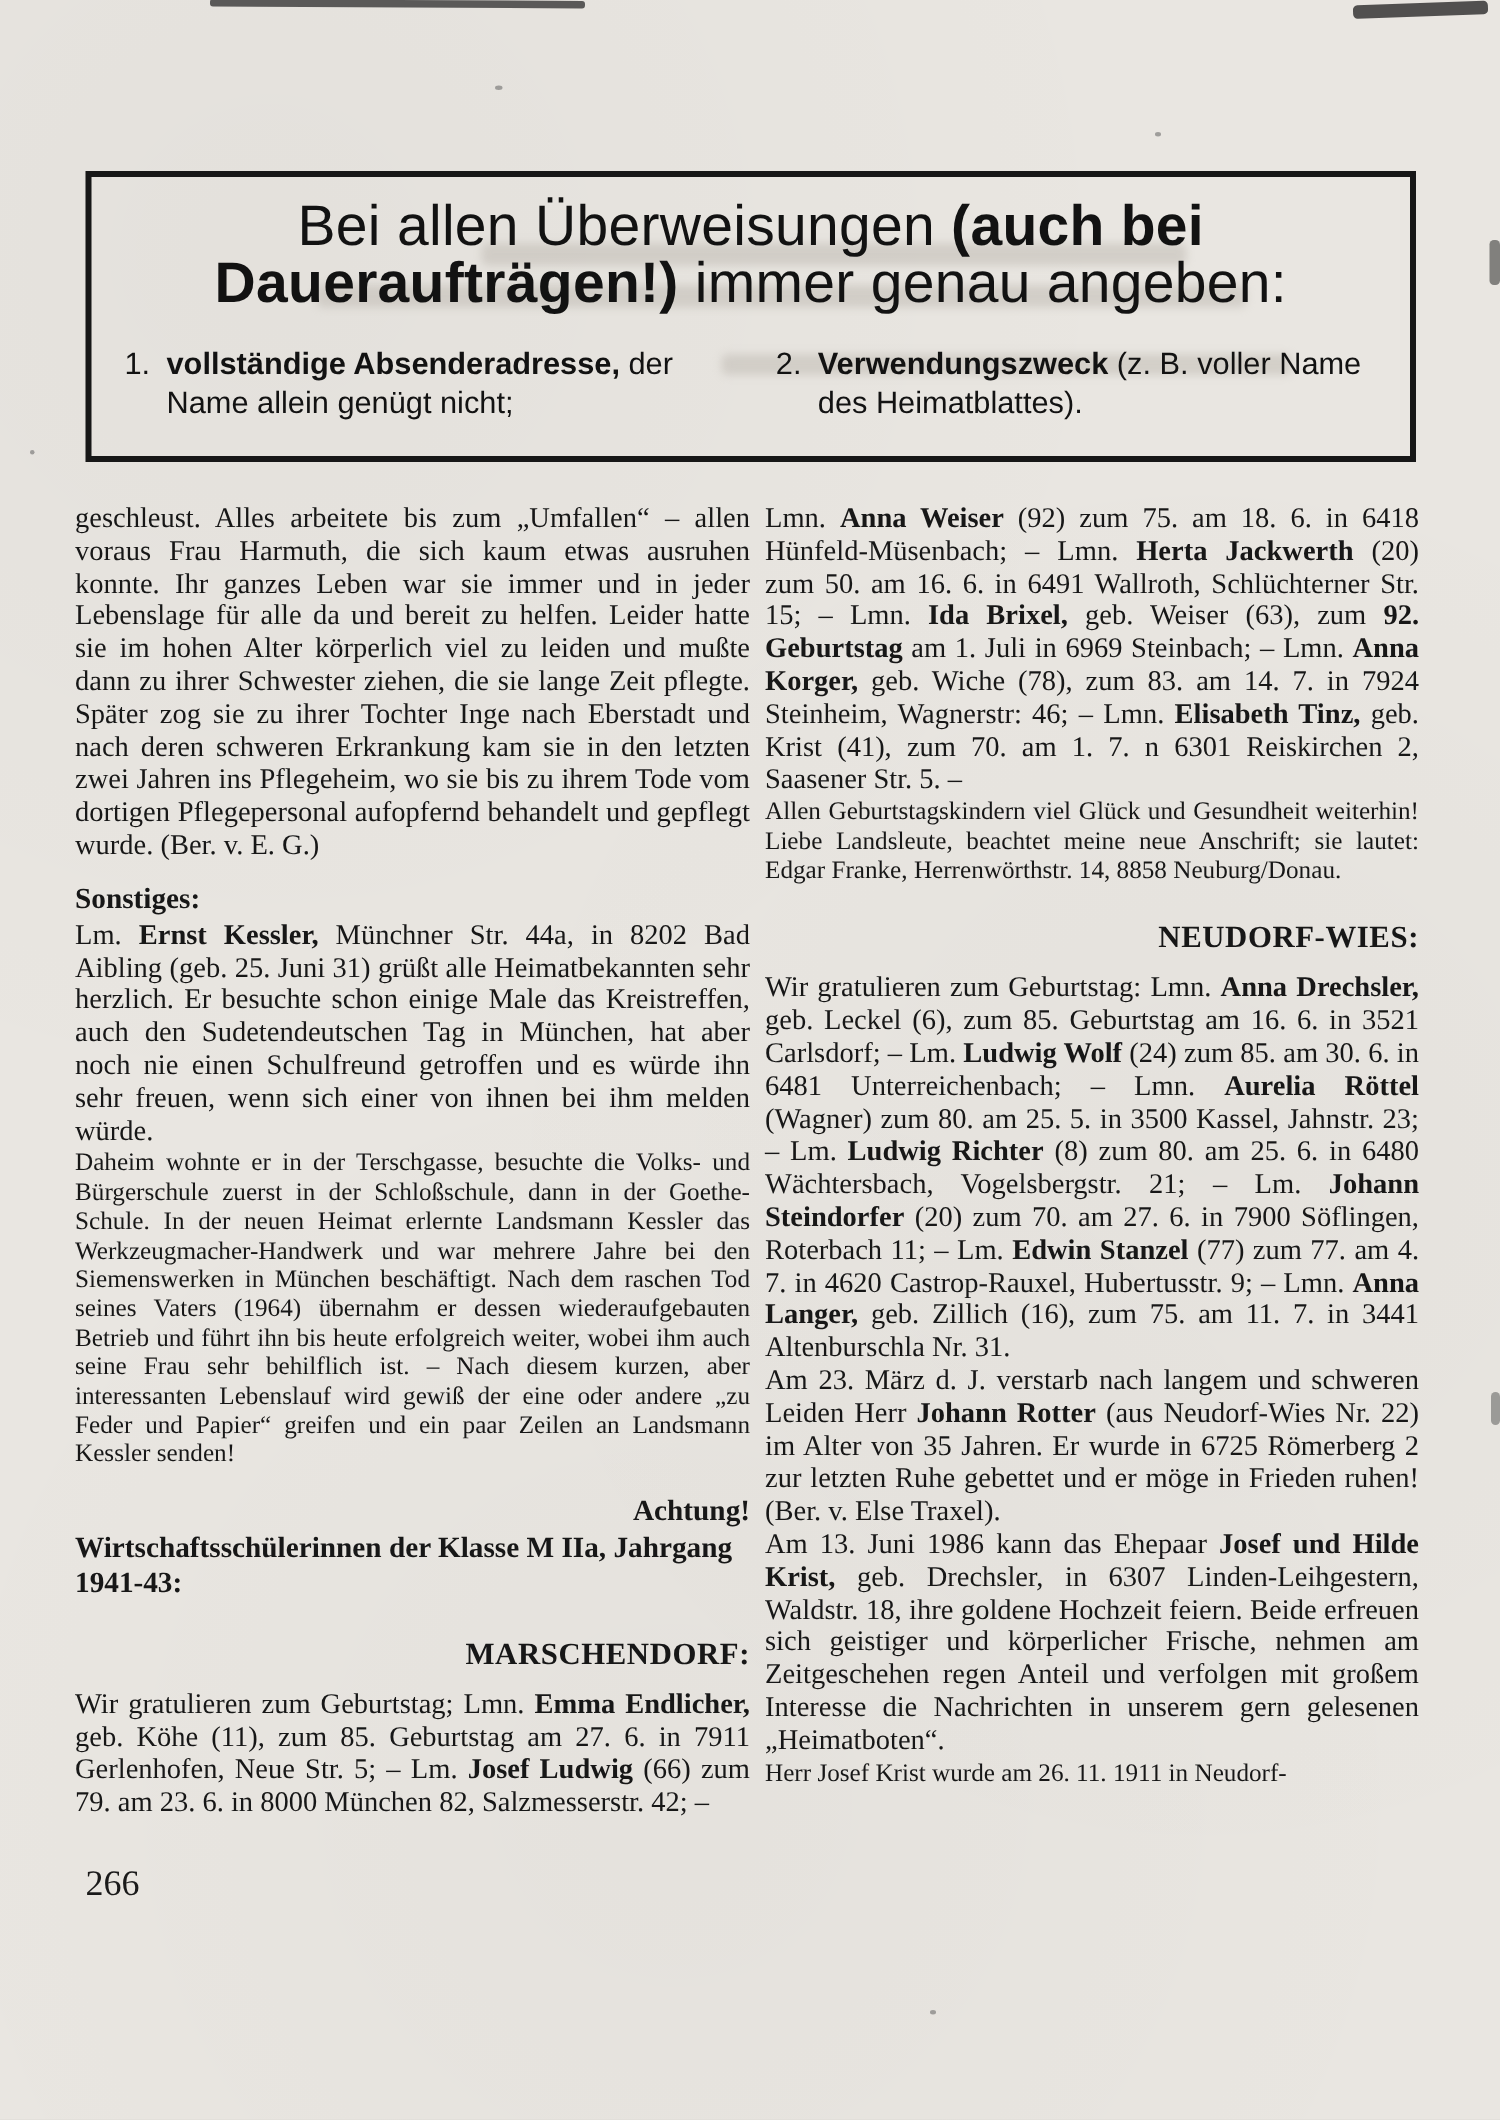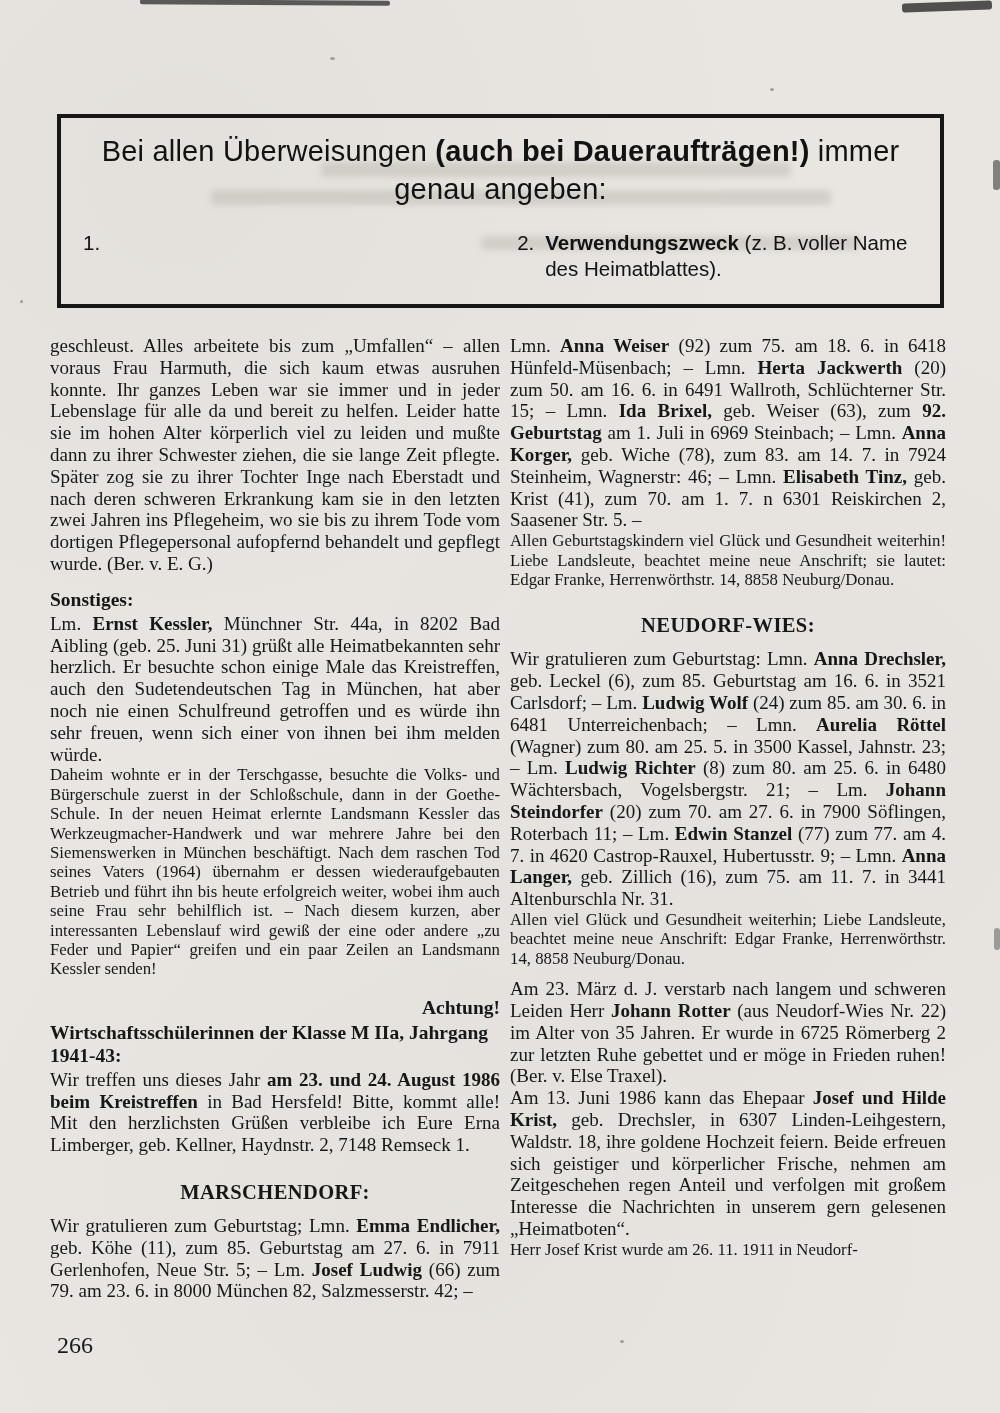--- a/index.html
+++ b/index.html
@@ -31,21 +31,21 @@
   .notice-box{
     position:relative;
     margin:114px 56px 0 57px;
     border:4px solid #171717;
     padding:14px 22px 22px 22px;
     font-family:"Liberation Sans",sans-serif;
     color:#121212;
   }
   .box-title{
     text-align:center;
-    font-size:29px;
+    font-size:38px;
     line-height:38px;
     letter-spacing:.2px;
     position:relative;z-index:2;
   }
   .box-items{
     display:flex;
     margin-top:22px;
     font-size:20.5px;
     line-height:26px;
     position:relative;z-index:2;
@@ -69,21 +69,21 @@
   }
   .col{box-sizing:border-box;}
   .col-left{width:450px;}
   .col-right{width:436px;}
   .blk{margin:0;text-align:justify;}
   .blk b{font-weight:bold;}
   .para{font-size:19px;line-height:21.8px;}
   .para-small{font-size:16.8px;line-height:19.4px;}
   .heading{font-size:19.5px;line-height:23px;text-align:left;margin-top:13px;margin-bottom:2px;font-weight:bold;}
   .heading + .heading{margin-top:0;}
-  .heading-lg{font-size:20.5px;line-height:24px;letter-spacing:.4px;text-align:center;margin-top:24px;margin-bottom:11px;font-weight:bold;}
+  .heading-lg{font-size:20.5px;line-height:24px;letter-spacing:.4px;text-align:right;margin-top:24px;margin-bottom:11px;font-weight:bold;}
   .para + .para{}
   .para-small + .para{margin-top:10px;}
   .para + .para-small{margin-top:0;}
   .heading + .para, .heading-lg + .para{margin-top:0;}
   .para-small + .heading{margin-top:17px;text-align:right;}
   h3.blk{font-family:inherit;}
   
   .page-number{
     margin:30px 0 0 57px;
     font-family:"Liberation Serif","DejaVu Serif",serif;
@@ -108,46 +108,45 @@
   <div class="notice-box">
     <div class="ghost g1"></div>
     <div class="ghost g2"></div>
     <div class="ghost g3"></div>
 
     <div class="box-title"><span>Bei allen Überweisungen </span><b>(auch bei Daueraufträgen!)</b><span> immer genau angeben:</span></div>
 
     <div class="box-items">
       <div class="box-item first">
         <span class="box-num">1.</span>
+        <span class="box-text"><b>vollständige Absenderadresse,</b><span> der Name allein genügt nicht;</span></span>
       </div>
       <div class="box-item second">
         <span class="box-num">2.</span>
         <span class="box-text"><b>Verwendungszweck</b><span> (z. B. voller Name des Heimatblattes).</span></span>
       </div>
     </div>
   </div>
 
   <div class="columns">
     <div class="col col-left">
         <p class="blk para"><span>geschleust. Alles arbeitete bis zum „Umfallen“ – allen voraus Frau Harmuth, die sich kaum etwas ausruhen konnte. Ihr ganzes Leben war sie immer und in jeder Lebenslage für alle da und bereit zu helfen. Leider hatte sie im hohen Alter körperlich viel zu leiden und mußte dann zu ihrer Schwester ziehen, die sie lange Zeit pflegte. Später zog sie zu ihrer Tochter Inge nach Eberstadt und nach deren schweren Erkrankung kam sie in den letzten zwei Jahren ins Pflegeheim, wo sie bis zu ihrem Tode vom dortigen Pflegepersonal aufopfernd behandelt und gepflegt wurde. (Ber. v. E. G.)</span></p>
         <h3 class="blk heading"><b>Sonstiges:</b></h3>
         <p class="blk para"><span>Lm. </span><b>Ernst Kessler,</b><span> Münchner Str. 44a, in 8202 Bad Aibling (geb. 25. Juni 31) grüßt alle Heimatbekannten sehr herzlich. Er besuchte schon einige Male das Kreistreffen, auch den Sudetendeutschen Tag in München, hat aber noch nie einen Schulfreund getroffen und es würde ihn sehr freuen, wenn sich einer von ihnen bei ihm melden würde.</span></p>
         <p class="blk para-small"><span>Daheim wohnte er in der Terschgasse, besuchte die Volks- und Bürgerschule zuerst in der Schloßschule, dann in der Goethe-Schule. In der neuen Heimat erlernte Landsmann Kessler das Werkzeugmacher-Handwerk und war mehrere Jahre bei den Siemenswerken in München beschäftigt. Nach dem raschen Tod seines Vaters (1964) übernahm er dessen wiederaufgebauten Betrieb und führt ihn bis heute erfolgreich weiter, wobei ihm auch seine Frau sehr behilflich ist. – Nach diesem kurzen, aber interessanten Lebenslauf wird gewiß der eine oder andere „zu Feder und Papier“ greifen und ein paar Zeilen an Landsmann Kessler senden!</span></p>
         <h3 class="blk heading"><b>Achtung!</b></h3>
         <h3 class="blk heading"><b>Wirtschaftsschülerinnen der Klasse M IIa, Jahrgang 1941-43:</b></h3>
-        <p class="blk para"><span>Wir treffen uns dieses Jahr </span><b>am 23. und 24. August 1986 beim Kreistreffen</b><span> in Bad Hersfeld! Bitte, kommt alle! Mit den herzlichsten Grüßen verbleibe ich Eure Erna Limberger, geb. Kellner, Haydnstr. 2, 7148 Remseck 1.</span></p>
         <h3 class="blk heading-lg"><b>MARSCHENDORF:</b></h3>
         <p class="blk para"><span>Wir gratulieren zum Geburtstag; Lmn. </span><b>Emma Endlicher,</b><span> geb. Köhe (11), zum 85. Geburtstag am 27. 6. in 7911 Gerlenhofen, Neue Str. 5; – Lm. </span><b>Josef Ludwig</b><span> (66) zum 79. am 23. 6. in 8000 München 82, Salzmesserstr. 42; –</span></p>
       </div>
     <div class="col col-right">
         <p class="blk para"><span>Lmn. </span><b>Anna Weiser</b><span> (92) zum 75. am 18. 6. in 6418 Hünfeld-Müsenbach; – Lmn. </span><b>Herta Jackwerth</b><span> (20) zum 50. am 16. 6. in 6491 Wallroth, Schlüchterner Str. 15; – Lmn. </span><b>Ida Brixel,</b><span> geb. Weiser (63), zum </span><b>92. Geburtstag</b><span> am 1. Juli in 6969 Steinbach; – Lmn. </span><b>Anna Korger,</b><span> geb. Wiche (78), zum 83. am 14. 7. in 7924 Steinheim, Wagnerstr: 46; – Lmn. </span><b>Elisabeth Tinz,</b><span> geb. Krist (41), zum 70. am 1. 7. n 6301 Reiskirchen 2, Saasener Str. 5. –</span></p>
         <p class="blk para-small"><span>Allen Geburtstagskindern viel Glück und Gesundheit weiterhin! Liebe Landsleute, beachtet meine neue Anschrift; sie lautet: Edgar Franke, Herrenwörthstr. 14, 8858 Neuburg/Donau.</span></p>
         <h3 class="blk heading-lg"><b>NEUDORF-WIES:</b></h3>
         <p class="blk para"><span>Wir gratulieren zum Geburtstag: Lmn. </span><b>Anna Drechsler,</b><span> geb. Leckel (6), zum 85. Geburtstag am 16. 6. in 3521 Carlsdorf; – Lm. </span><b>Ludwig Wolf</b><span> (24) zum 85. am 30. 6. in 6481 Unterreichenbach; – Lmn. </span><b>Aurelia Röttel</b><span> (Wagner) zum 80. am 25. 5. in 3500 Kassel, Jahnstr. 23; – Lm. </span><b>Ludwig Richter</b><span> (8) zum 80. am 25. 6. in 6480 Wächtersbach, Vogelsbergstr. 21; – Lm. </span><b>Johann Steindorfer</b><span> (20) zum 70. am 27. 6. in 7900 Söflingen, Roterbach 11; – Lm. </span><b>Edwin Stanzel</b><span> (77) zum 77. am 4. 7. in 4620 Castrop-Rauxel, Hubertusstr. 9; – Lmn. </span><b>Anna Langer,</b><span> geb. Zillich (16), zum 75. am 11. 7. in 3441 Altenburschla Nr. 31.</span></p>
-        <p class="blk para-small"><span>Allen viel Glück und Gesundheit weiterhin; Liebe Landsleute, beachtet meine neue Anschrift: Edgar Franke, Herrenwörthstr. 14, 8858 Neuburg/Donau.</span></p>
         <p class="blk para"><span>Am 23. März d. J. verstarb nach langem und schweren Leiden Herr </span><b>Johann Rotter</b><span> (aus Neudorf-Wies Nr. 22) im Alter von 35 Jahren. Er wurde in 6725 Römerberg 2 zur letzten Ruhe gebettet und er möge in Frieden ruhen! (Ber. v. Else Traxel).</span></p>
         <p class="blk para"><span>Am 13. Juni 1986 kann das Ehepaar </span><b>Josef und Hilde Krist,</b><span> geb. Drechsler, in 6307 Linden-Leihgestern, Waldstr. 18, ihre goldene Hochzeit feiern. Beide erfreuen sich geistiger und körperlicher Frische, nehmen am Zeitgeschehen regen Anteil und verfolgen mit großem Interesse die Nachrichten in unserem gern gelesenen „Heimatboten“.</span></p>
         <p class="blk para-small"><span>Herr Josef Krist wurde am 26. 11. 1911 in Neudorf-</span></p>
       </div>
   </div>
 
   <div class="page-number">266</div>
 
 </div>
 

